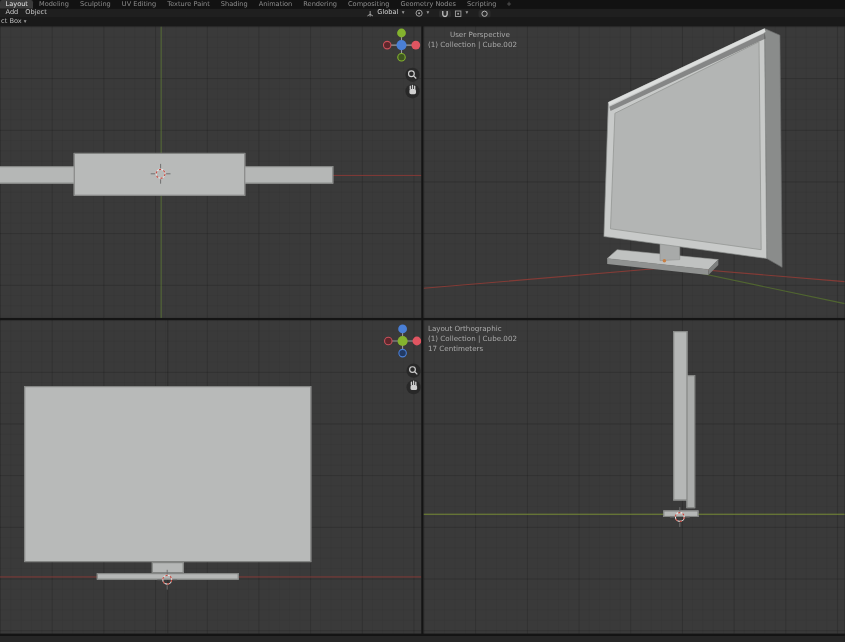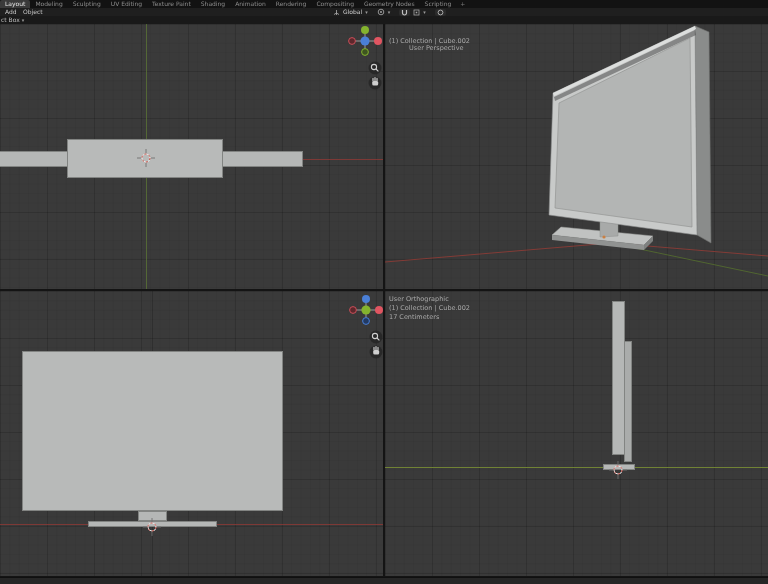--- a/index.html
+++ b/index.html
@@ -157,21 +157,21 @@
       <polygon points="268,212 259,221 259,226 268,217" fill="#7e807f"></polygon>
       <polygon points="215,193 233,192 233,212 215,213" fill="#a8aaa9" stroke="#8f918f" stroke-width="0.5"></polygon>
       <circle cx="219" cy="213" r="1.6" fill="#c97f43"></circle>
       <polygon points="310,2 324,8 326,219 312,211" fill="#8a8c8b" stroke="#6e706f" stroke-width="0.6"></polygon>
       <polygon points="168,69 310,2 312,211 164,191" fill="#c8cac9" stroke="#8a8c8b" stroke-width="0.6"></polygon>
       <polygon points="168,69 310,2 311,5 169,72" fill="#dcdedd"></polygon>
       <polygon points="169,73 310,6 311,11 170,77" fill="#4e4e4e" opacity="0.55"></polygon>
       <polygon points="174,79 305,14 307,203 170,184" fill="#b3b5b4" stroke="#939593" stroke-width="0.7"></polygon>
     </g>
   </svg>
-  <div class="overlay-text" style="top:20px;padding-left:20px;">User Perspective</div>
+  <div class="overlay-text" style="top:4px;padding-left:20px;">User Perspective</div>
   <div class="overlay-text dim" style="top:13px;">(1) Collection | Cube.002</div>
 </div>
 
 <div class="vp vp-bl">
   <div class="gridline-dark" style="left:152px;"></div>
   <div class="axis-x" style="top:233px;"></div>
   <div class="obj" style="left:22px;top:60px;width:261px;height:160px;background:#b8bab9;"></div>
   <div class="obj" style="left:138px;top:220px;width:29px;height:10px;"></div>
   <div class="obj" style="left:88px;top:230px;width:129px;height:6px;"></div>
   <div class="cursor3d" style="left:142px;top:226px;">
@@ -210,18 +210,18 @@
   <div class="obj" style="left:239px;top:50px;width:8px;height:121px;background:#aaacab;"></div>
   <div class="obj" style="left:227px;top:10px;width:13px;height:154px;"></div>
   <div class="obj" style="left:218px;top:173px;width:32px;height:6px;"></div>
   <div class="cursor3d" style="left:223px;top:169px;">
     <svg width="20" height="20" viewBox="0 0 20 20">
       <circle cx="10" cy="10" r="4" fill="none" stroke="#e8e8e8" stroke-width="1"></circle>
       <circle cx="10" cy="10" r="4" fill="none" stroke="#c4473d" stroke-width="1" stroke-dasharray="2.1 2.1"></circle>
       <path d="M10 1v4M10 15v4M1 10h4M15 10h4" stroke="#6f6f6f" stroke-width="0.9"></path>
     </svg>
   </div>
-  <div class="overlay-text" style="top:4px;">User Orthographic</div>
+  <div class="overlay-text" style="top:4px;">Layout Orthographic</div>
   <div class="overlay-text dim" style="top:13px;">(1) Collection | Cube.002</div>
   <div class="overlay-text dim" style="top:22px;">17 Centimeters</div>
 </div>
 
 <div class="status"></div>
 
 </body></html>

